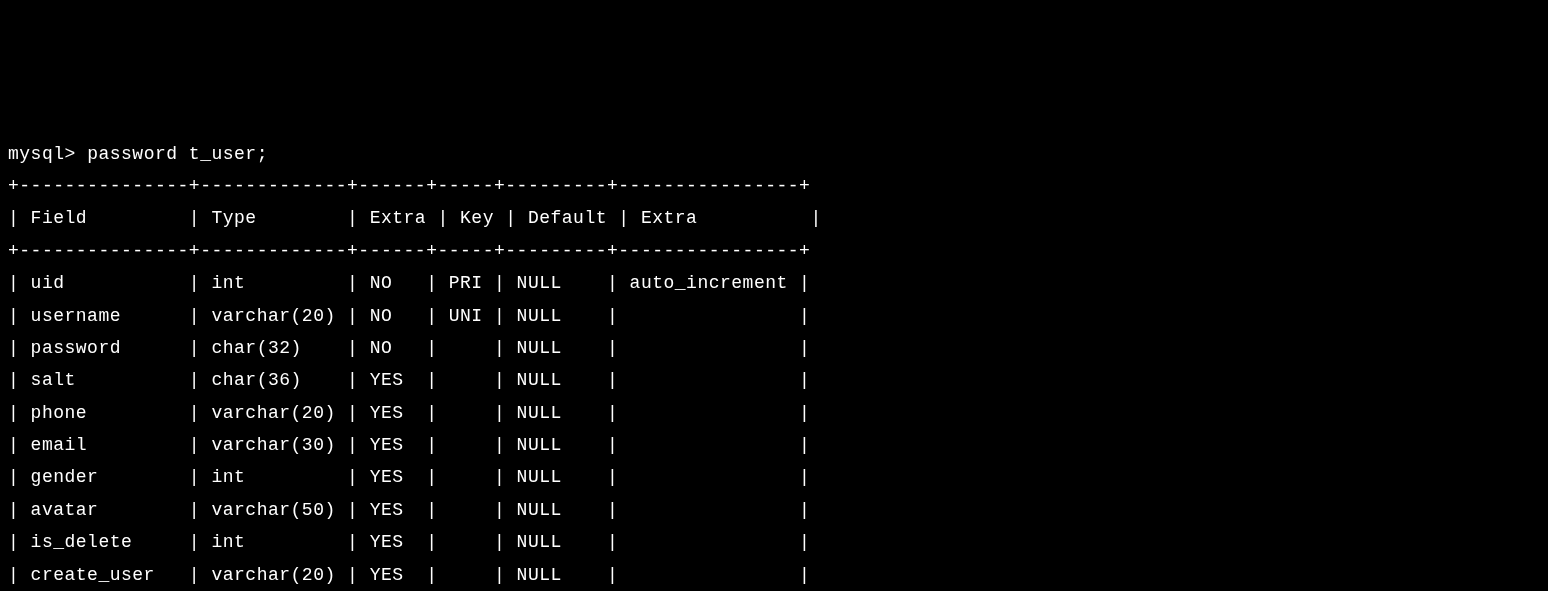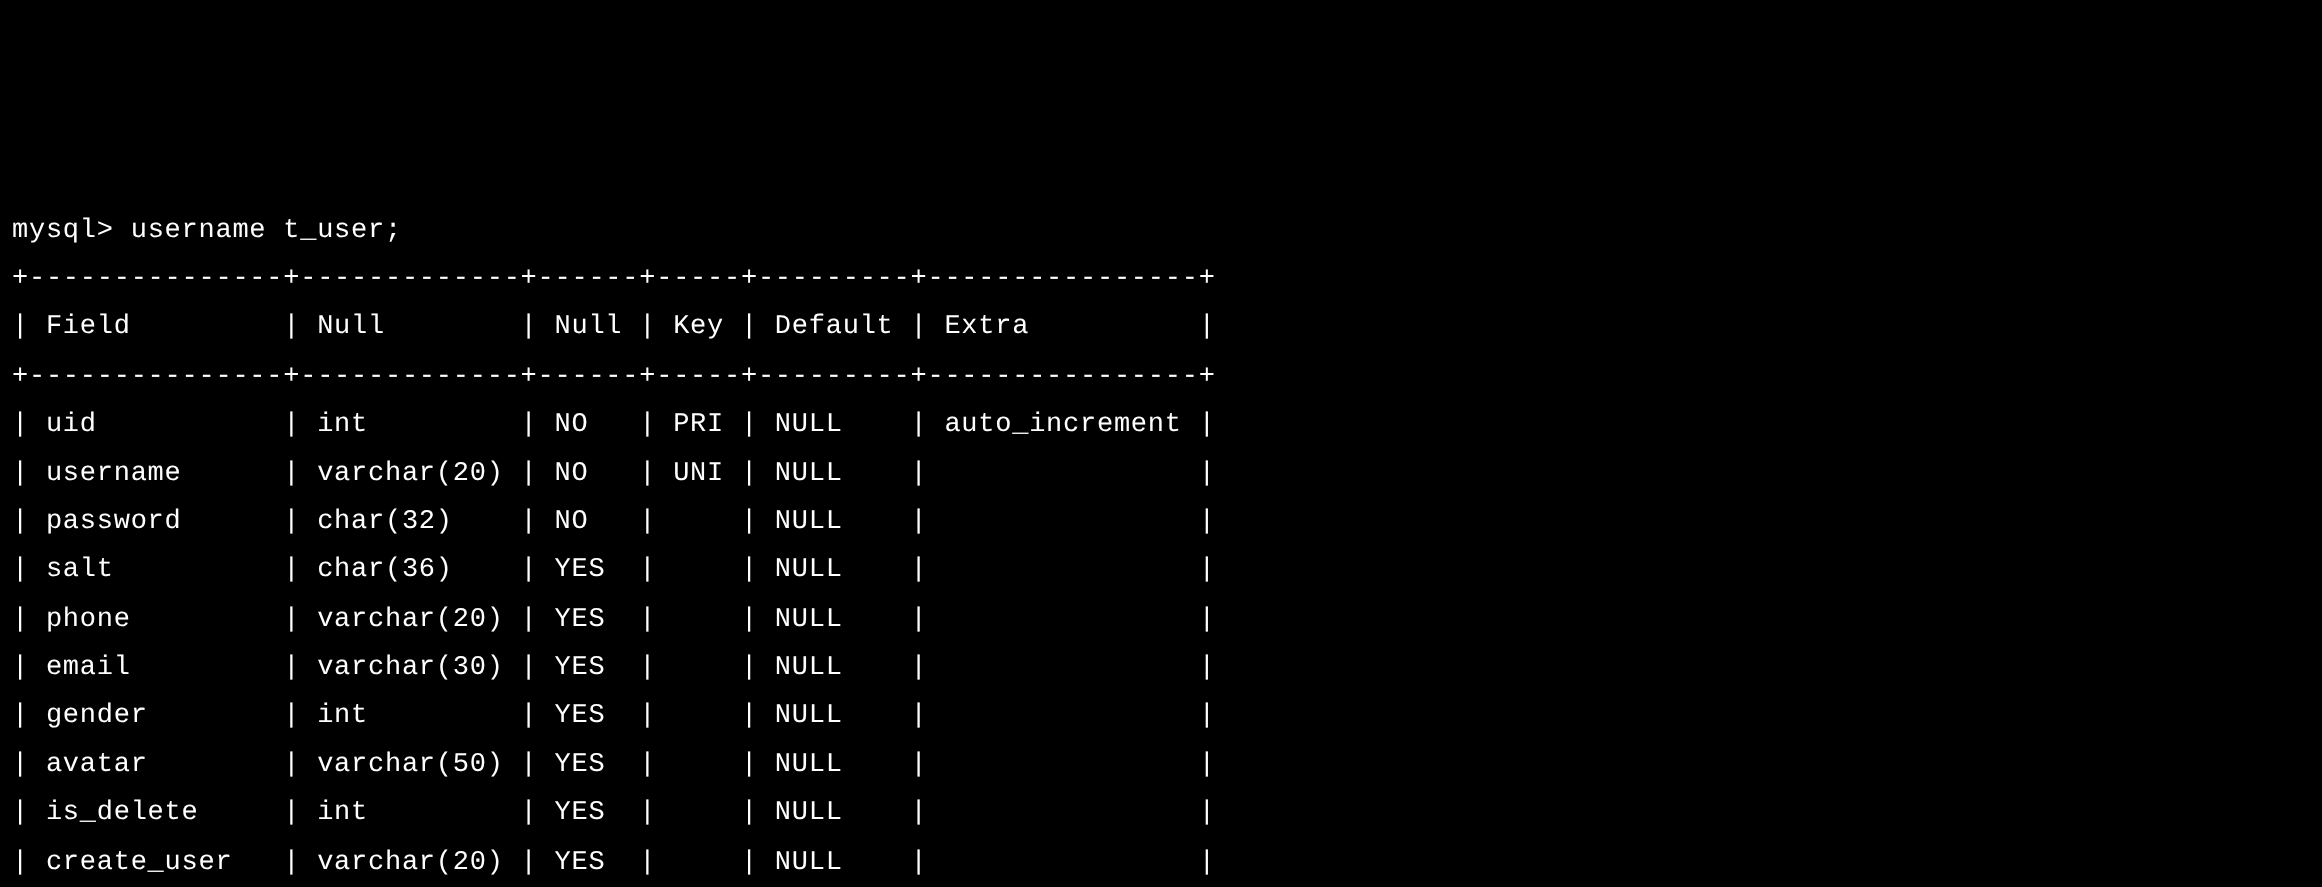--- a/index.html
+++ b/index.html
@@ -19,23 +19,23 @@
     }
     .terminal {
       font-family: 'Courier New', Consolas, Monaco, monospace;
     }
   </style>
 </head>
 <body>
 
 
 
-<div class="terminal"><span>mysql&gt; </span><span>username t_user;</span>
+<div class="terminal"><span>mysql&gt; </span><span>password t_user;</span>
 <span id="border-line">+---------------+-------------+------+-----+---------+----------------+</span>
-<span id="header-line">| Field         | Null        | Null | Key | Default | Extra          |</span>
+<span id="header-line">| Field         | Type        | Extra | Key | Default | Extra          |</span>
 <span id="border-line-2">+---------------+-------------+------+-----+---------+----------------+</span>
 <span id="body-lines">| uid           | int         | NO   | PRI | NULL    | auto_increment |
 | username      | varchar(20) | NO   | UNI | NULL    |                |
 | password      | char(32)    | NO   |     | NULL    |                |
 | salt          | char(36)    | YES  |     | NULL    |                |
 | phone         | varchar(20) | YES  |     | NULL    |                |
 | email         | varchar(30) | YES  |     | NULL    |                |
 | gender        | int         | YES  |     | NULL    |                |
 | avatar        | varchar(50) | YES  |     | NULL    |                |
 | is_delete     | int         | YES  |     | NULL    |                |

